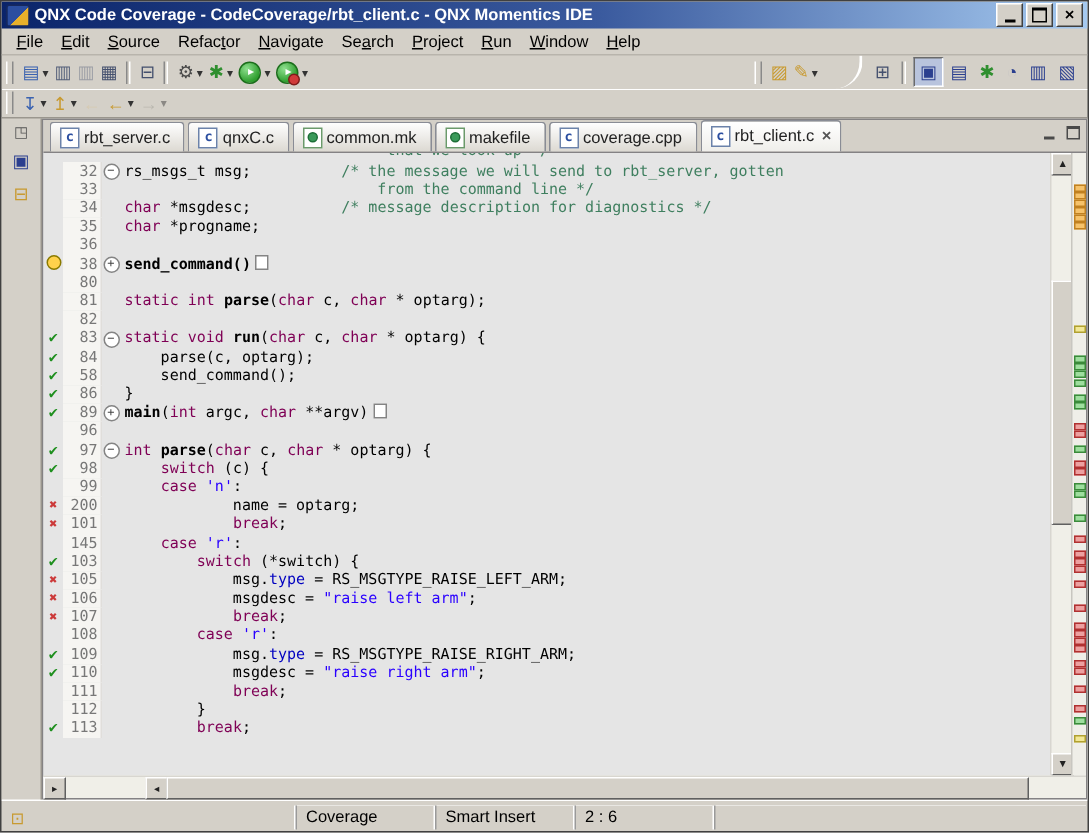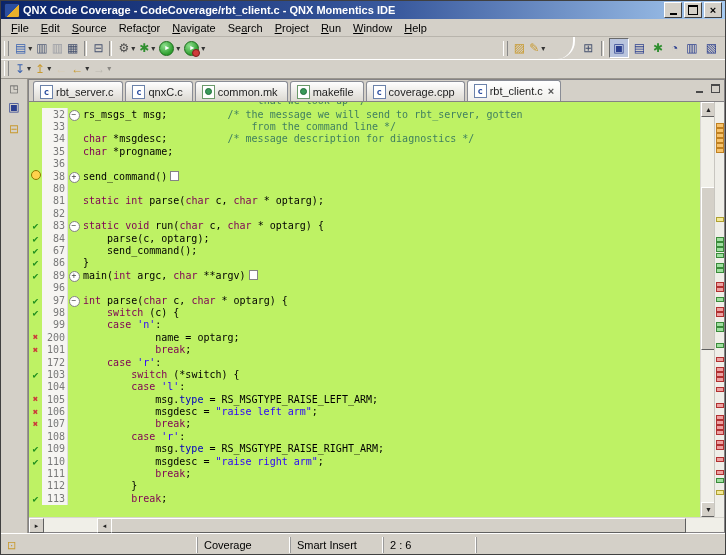--- a/index.html
+++ b/index.html
@@ -57,41 +57,41 @@
   .tclose{font-weight:bold;color:#555;font-size:11px;margin-left:2px;}
   .fico{width:11px;height:12px;border:1px solid #6b82aa;background:#fff;font:bold 9px "DejaVu Sans Mono",monospace;
     color:#2b4ea0;display:inline-flex;align-items:center;justify-content:center;}
   .fico.mk{border-color:#6b9a6b;position:relative;}
   .fico.mk::after{content:"";width:5px;height:5px;border-radius:50%;background:#3a9a5a;border:1px solid #1e6e38;}
   .ebtns{position:absolute;right:3px;top:3px;display:flex;gap:4px;}
   .ebtn{width:12px;height:11px;display:flex;align-items:center;justify-content:center;}
   .emin{width:7px;height:2px;background:#4a4a4a;margin-top:6px;}
   .erest{width:7px;height:6px;border:1px solid #4a4a4a;border-top:2px solid #4a4a4a;}
   
-  .codewrap{position:relative;flex:1;display:flex;min-height:0;background:#bef264;}
+  .codewrap{position:relative;flex:1;display:flex;min-height:0;background:#e5e5e5;}
   .codescroll{flex:1;overflow:hidden;font-family:"DejaVu Sans Mono",monospace;font-size:10px;}
   .clipline{height:6px;overflow:hidden;padding-left:48px;}
   .clipline span{display:block;margin-top:-7px;white-space:pre;}
   .crow{height:12.4px;display:flex;align-items:center;white-space:pre;}
   .mcol{width:13px;text-align:center;font-size:9px;flex:none;}
   .mcol.ok{color:#1e8f1e;font-size:10px;}
   .mcol.err{color:#cc3a3a;}
   .wcirc{display:inline-block;width:8px;height:8px;border-radius:50%;background:#ffd24c;border:1px solid #8a7a00;}
   .ncol{width:23px;text-align:right;color:#787878;flex:none;padding-right:2px;background:#f6f5f2;height:100%;
     display:inline-flex;align-items:center;justify-content:flex-end;border-right:1px solid #e0dedb;}
   .fcol{width:12px;flex:none;text-align:center;}
   .fcirc{display:inline-block;width:9px;height:9px;border:1px solid #848484;border-radius:50%;background:#fff;
     font-size:8px;line-height:7px;color:#444;text-align:center;}
   .ccol{flex:1;padding-left:3px;}
   .tk{color:#7f0055;font-weight:normal;}
   .tp{color:#000;}
   .tc{color:#3f7f5f;}
   .ts{color:#2a00ff;}
   .tf{color:#0000c0;}
-  .tb{color:#000;font-weight:normal;}
+  .tb{color:#000;font-weight:bold;}
   .cbox{display:inline-block;width:7px;height:8px;border:1px solid #848484;background:#fff;margin-left:3px;vertical-align:-1px;}
   
   .vscroll{width:13px;flex:none;background:#f0efe8;position:relative;border-left:1px solid #d8d6d0;}
   .sarrow{position:absolute;left:0;width:13px;height:13px;background:#d4d0c8;border:1px solid;
     border-color:#fff #606060 #606060 #fff;font-size:7px;display:flex;align-items:center;justify-content:center;color:#222;}
   .vthumb{position:absolute;left:0;width:13px;background:#d4d0c8;border:1px solid;border-color:#fff #606060 #606060 #fff;}
   .overview{width:9px;flex:none;background:#efeee8;position:relative;border-left:1px solid #c8c6c0;}
   .omark{position:absolute;left:1px;width:6px;height:3px;border:1px solid;}
   .omark.orange{background:#f6c26a;border-color:#c08020;}
   .omark.yellow{background:#f2e896;border-color:#b0a030;}
@@ -305,32 +305,31 @@
               <div class="crow"><span class="mcol"></span><span class="ncol">33</span><span class="fcol"></span><span class="ccol"><span class="tc">                            from the command line */</span></span></div>
               <div class="crow"><span class="mcol"></span><span class="ncol">34</span><span class="fcol"></span><span class="ccol"><span class="tk">char</span><span class="tp"> *msgdesc;          </span><span class="tc">/* message description for diagnostics */</span></span></div>
               <div class="crow"><span class="mcol"></span><span class="ncol">35</span><span class="fcol"></span><span class="ccol"><span class="tk">char</span><span class="tp"> *progname;</span></span></div>
               <div class="crow"><span class="mcol"></span><span class="ncol">36</span><span class="fcol"></span><span class="ccol"></span></div>
               <div class="crow"><span class="mcol"><span class="wcirc"></span></span><span class="ncol">38</span><span class="fcol"><span class="fcirc">+</span></span><span class="ccol"><span class="tb">send_command()</span><span class="cbox"></span></span></div>
               <div class="crow"><span class="mcol"></span><span class="ncol">80</span><span class="fcol"></span><span class="ccol"></span></div>
               <div class="crow"><span class="mcol"></span><span class="ncol">81</span><span class="fcol"></span><span class="ccol"><span class="tk">static</span><span class="tp"> </span><span class="tk">int</span><span class="tp"> </span><span class="tb">parse</span><span class="tp">(</span><span class="tk">char</span><span class="tp"> c, </span><span class="tk">char</span><span class="tp"> * optarg);</span></span></div>
               <div class="crow"><span class="mcol"></span><span class="ncol">82</span><span class="fcol"></span><span class="ccol"></span></div>
               <div class="crow"><span class="mcol ok">✔</span><span class="ncol">83</span><span class="fcol"><span class="fcirc">−</span></span><span class="ccol"><span class="tk">static</span><span class="tp"> </span><span class="tk">void</span><span class="tp"> </span><span class="tb">run</span><span class="tp">(</span><span class="tk">char</span><span class="tp"> c, </span><span class="tk">char</span><span class="tp"> * optarg) {</span></span></div>
               <div class="crow"><span class="mcol ok">✔</span><span class="ncol">84</span><span class="fcol"></span><span class="ccol"><span class="tp">    parse(c, optarg);</span></span></div>
-              <div class="crow"><span class="mcol ok">✔</span><span class="ncol">67</span><span class="fcol"></span><span class="ccol"><span class="tp">    send_command();</span></span></div>
+              <div class="crow"><span class="mcol ok">✔</span><span class="ncol">58</span><span class="fcol"></span><span class="ccol"><span class="tp">    send_command();</span></span></div>
               <div class="crow"><span class="mcol ok">✔</span><span class="ncol">86</span><span class="fcol"></span><span class="ccol"><span class="tp">}</span></span></div>
               <div class="crow"><span class="mcol ok">✔</span><span class="ncol">89</span><span class="fcol"><span class="fcirc">+</span></span><span class="ccol"><span class="tb">main</span><span class="tp">(</span><span class="tk">int</span><span class="tp"> argc, </span><span class="tk">char</span><span class="tp"> **argv)</span><span class="cbox"></span></span></div>
               <div class="crow"><span class="mcol"></span><span class="ncol">96</span><span class="fcol"></span><span class="ccol"></span></div>
               <div class="crow"><span class="mcol ok">✔</span><span class="ncol">97</span><span class="fcol"><span class="fcirc">−</span></span><span class="ccol"><span class="tk">int</span><span class="tp"> </span><span class="tb">parse</span><span class="tp">(</span><span class="tk">char</span><span class="tp"> c, </span><span class="tk">char</span><span class="tp"> * optarg) {</span></span></div>
               <div class="crow"><span class="mcol ok">✔</span><span class="ncol">98</span><span class="fcol"></span><span class="ccol"><span class="tp">    </span><span class="tk">switch</span><span class="tp"> (c) {</span></span></div>
               <div class="crow"><span class="mcol"></span><span class="ncol">99</span><span class="fcol"></span><span class="ccol"><span class="tp">    </span><span class="tk">case</span><span class="tp"> </span><span class="ts">'n'</span><span class="tp">:</span></span></div>
               <div class="crow"><span class="mcol err">✖</span><span class="ncol">200</span><span class="fcol"></span><span class="ccol"><span class="tp">            name = optarg;</span></span></div>
               <div class="crow"><span class="mcol err">✖</span><span class="ncol">101</span><span class="fcol"></span><span class="ccol"><span class="tp">            </span><span class="tk">break</span><span class="tp">;</span></span></div>
-              <div class="crow"><span class="mcol"></span><span class="ncol">172</span><span class="fcol"></span><span class="ccol"><span class="tp">    </span><span class="tk">case</span><span class="tp"> </span><span class="ts">'r'</span><span class="tp">:</span></span></div>
+              <div class="crow"><span class="mcol"></span><span class="ncol">145</span><span class="fcol"></span><span class="ccol"><span class="tp">    </span><span class="tk">case</span><span class="tp"> </span><span class="ts">'r'</span><span class="tp">:</span></span></div>
               <div class="crow"><span class="mcol ok">✔</span><span class="ncol">103</span><span class="fcol"></span><span class="ccol"><span class="tp">        </span><span class="tk">switch</span><span class="tp"> (*switch) {</span></span></div>
-              <div class="crow"><span class="mcol"></span><span class="ncol">104</span><span class="fcol"></span><span class="ccol"><span class="tp">        </span><span class="tk">case</span><span class="tp"> </span><span class="ts">'l'</span><span class="tp">:</span></span></div>
               <div class="crow"><span class="mcol err">✖</span><span class="ncol">105</span><span class="fcol"></span><span class="ccol"><span class="tp">            msg.</span><span class="tf">type</span><span class="tp"> = RS_MSGTYPE_RAISE_LEFT_ARM;</span></span></div>
               <div class="crow"><span class="mcol err">✖</span><span class="ncol">106</span><span class="fcol"></span><span class="ccol"><span class="tp">            msgdesc = </span><span class="ts">"raise left arm"</span><span class="tp">;</span></span></div>
               <div class="crow"><span class="mcol err">✖</span><span class="ncol">107</span><span class="fcol"></span><span class="ccol"><span class="tp">            </span><span class="tk">break</span><span class="tp">;</span></span></div>
               <div class="crow"><span class="mcol"></span><span class="ncol">108</span><span class="fcol"></span><span class="ccol"><span class="tp">        </span><span class="tk">case</span><span class="tp"> </span><span class="ts">'r'</span><span class="tp">:</span></span></div>
               <div class="crow"><span class="mcol ok">✔</span><span class="ncol">109</span><span class="fcol"></span><span class="ccol"><span class="tp">            msg.</span><span class="tf">type</span><span class="tp"> = RS_MSGTYPE_RAISE_RIGHT_ARM;</span></span></div>
               <div class="crow"><span class="mcol ok">✔</span><span class="ncol">110</span><span class="fcol"></span><span class="ccol"><span class="tp">            msgdesc = </span><span class="ts">"raise right arm"</span><span class="tp">;</span></span></div>
               <div class="crow"><span class="mcol"></span><span class="ncol">111</span><span class="fcol"></span><span class="ccol"><span class="tp">            </span><span class="tk">break</span><span class="tp">;</span></span></div>
               <div class="crow"><span class="mcol"></span><span class="ncol">112</span><span class="fcol"></span><span class="ccol"><span class="tp">        }</span></span></div>
               <div class="crow"><span class="mcol ok">✔</span><span class="ncol">113</span><span class="fcol"></span><span class="ccol"><span class="tp">        </span><span class="tk">break</span><span class="tp">;</span></span></div>
             </div>

